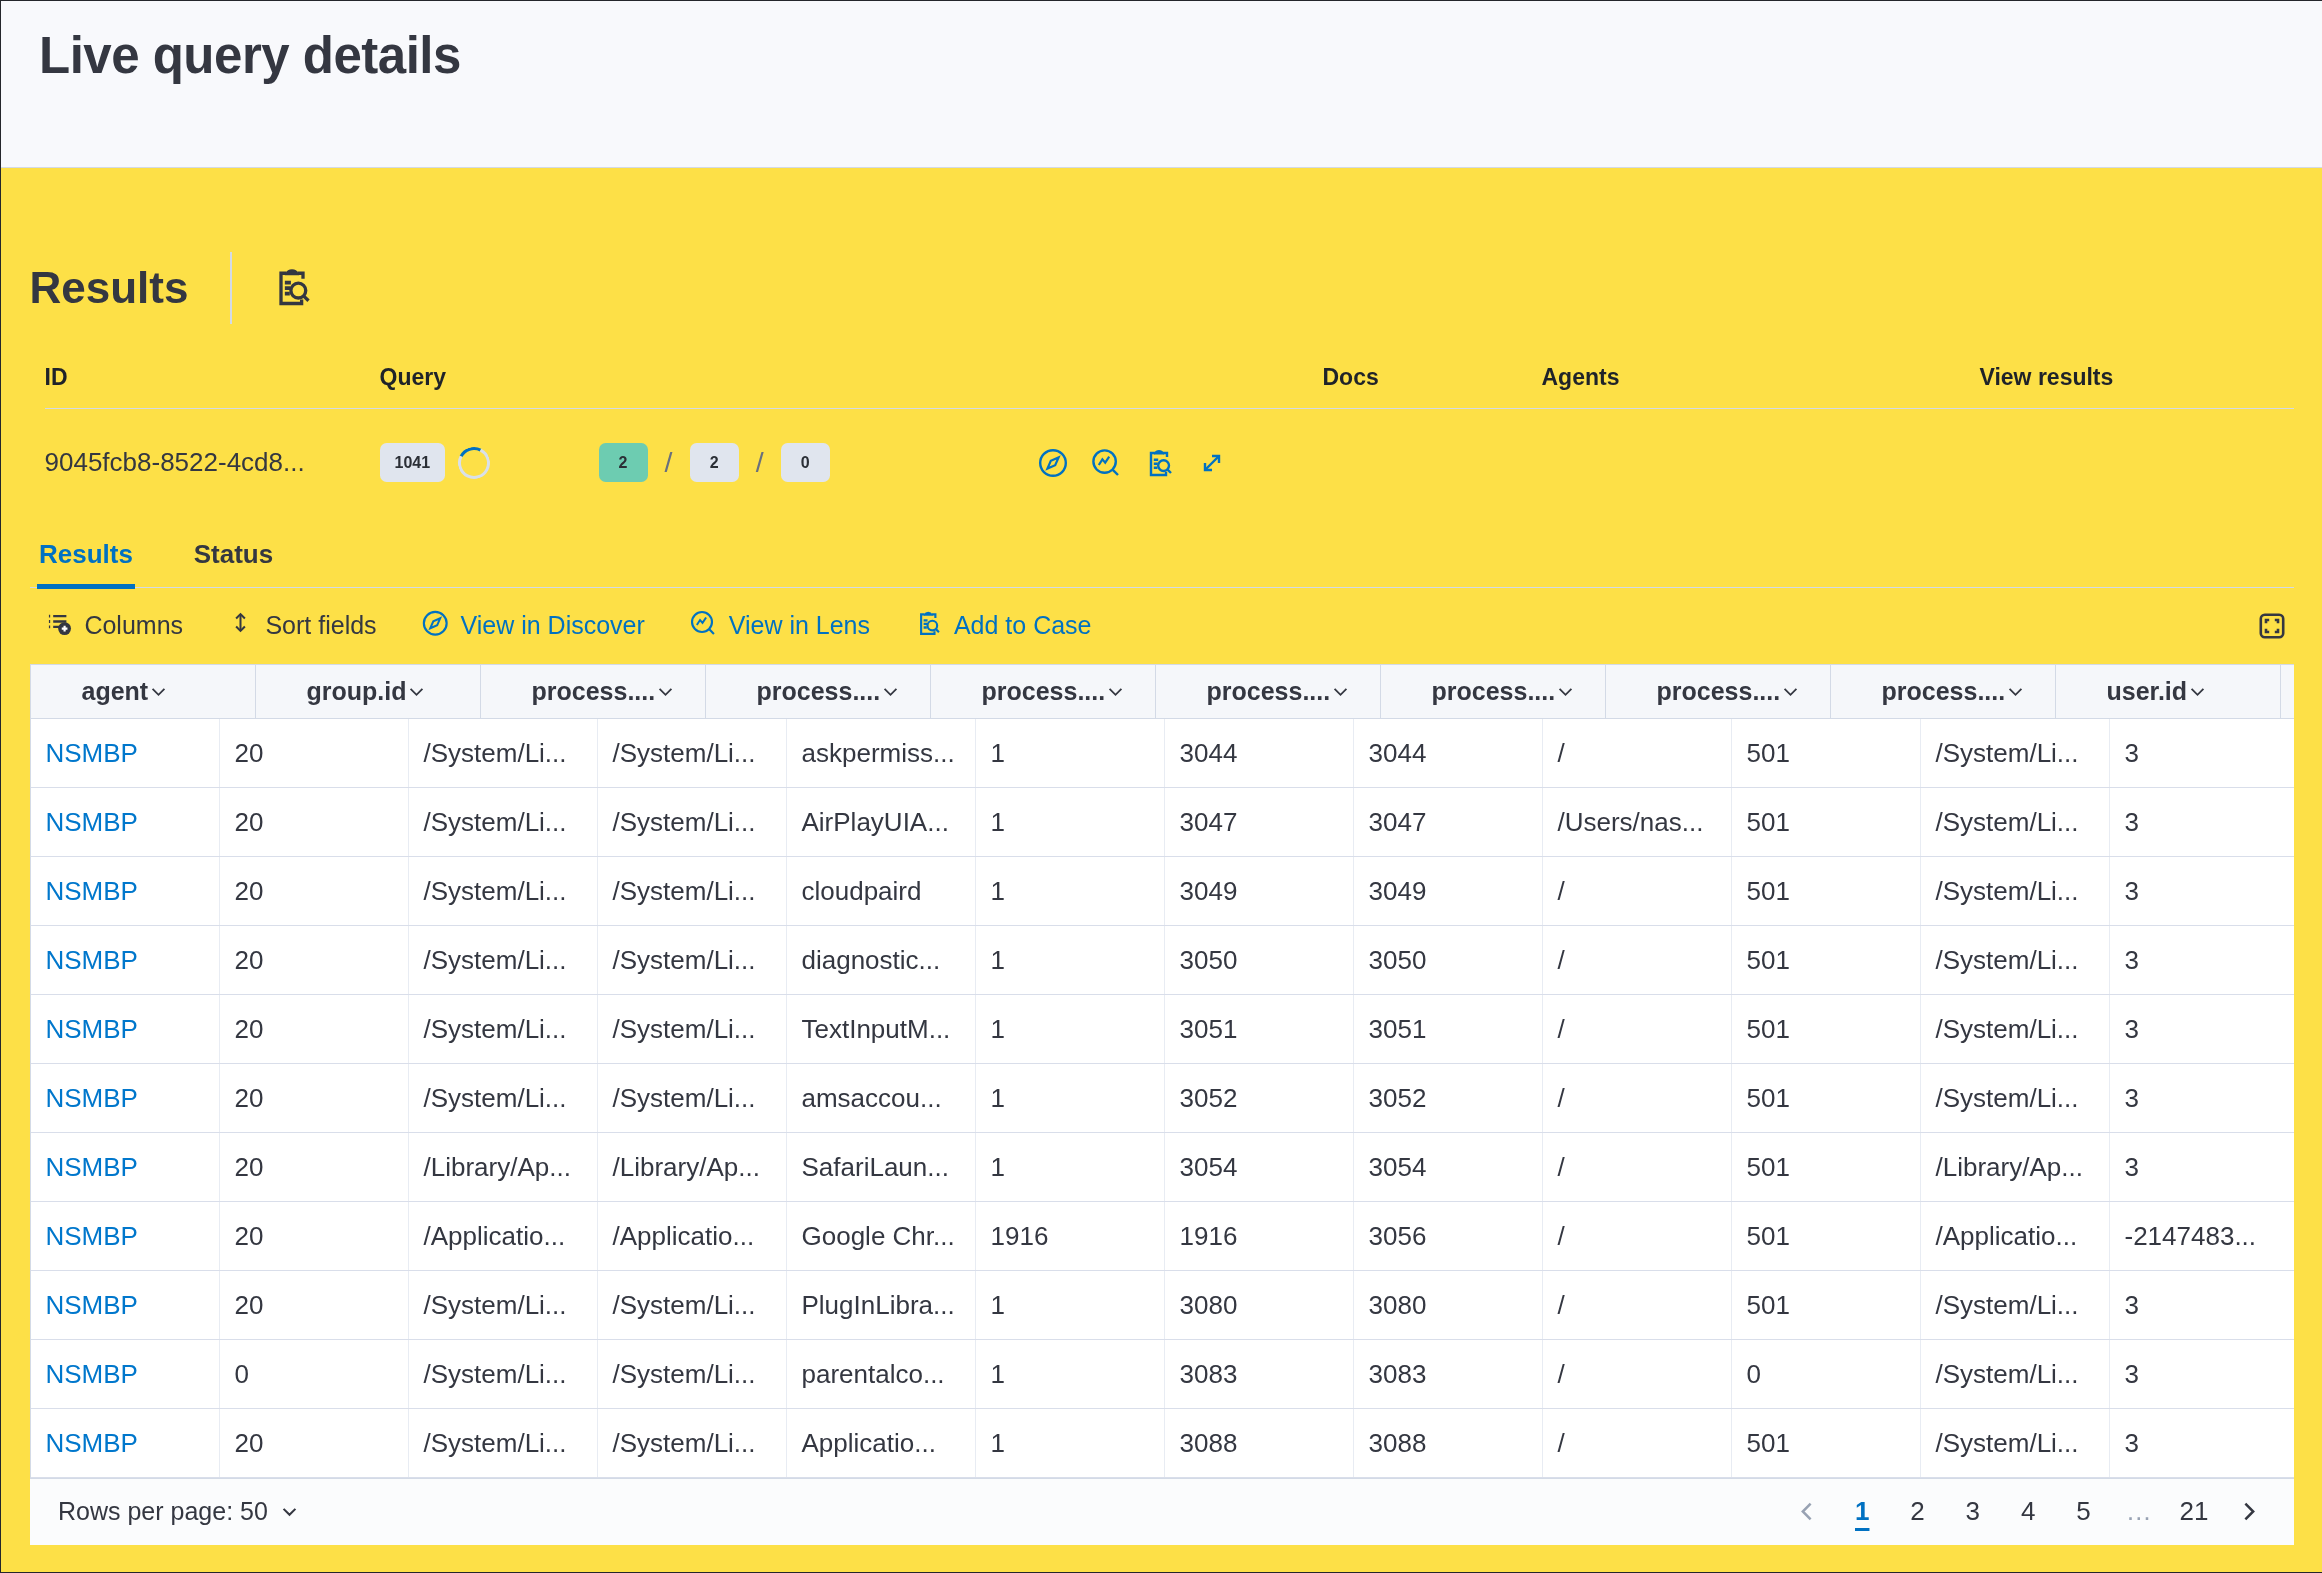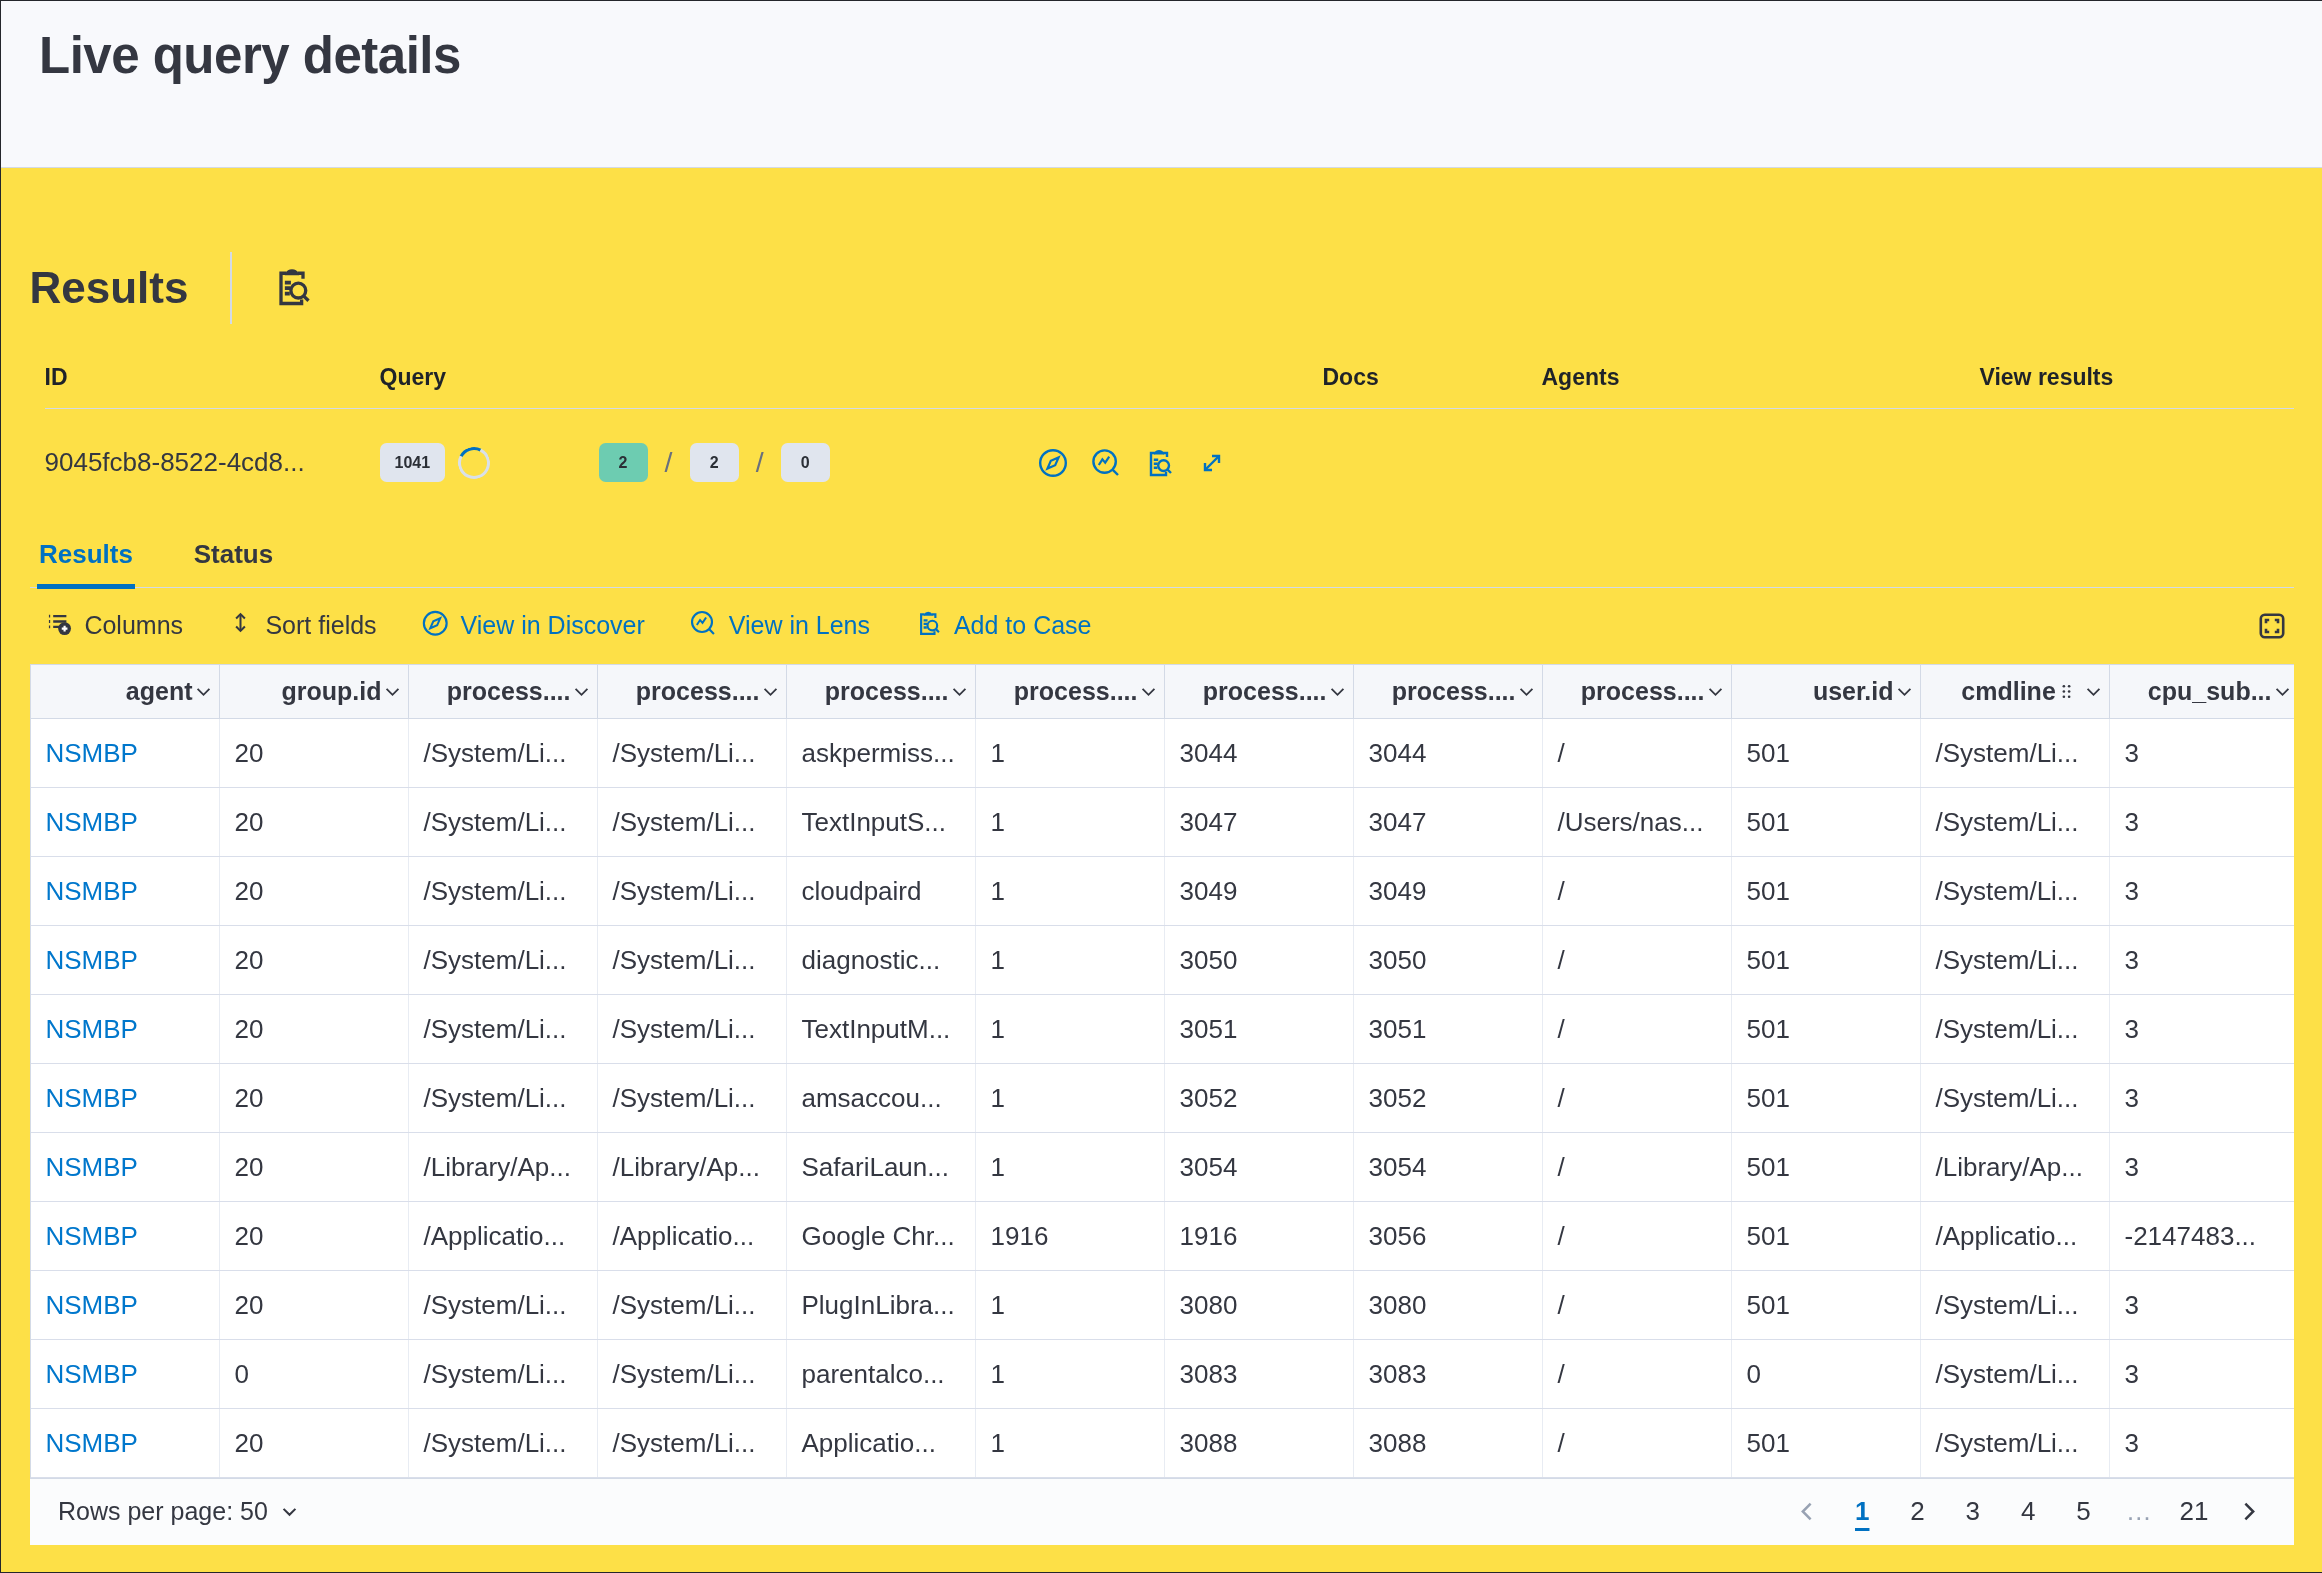--- a/index.html
+++ b/index.html
@@ -75,25 +75,25 @@
   .tbtn { display:flex; align-items:center; gap:11.4px; font-size:25px; color:#343741; cursor:pointer; }
   .tbtn.blue { color:#0071c2; }
   .toolbar .spacer { flex:1 1 auto; }
   .fsbtn { display:flex; cursor:pointer; color:#343741; margin-right:5.7px; }
 
   
   .grid { border-left:1px solid #d3dae6; overflow:hidden; }
   .ghead { display:flex; border-top:1px solid #d3dae6; border-bottom:1px solid #d3dae6; background:#f5f7fa; }
   .hcell {
     flex:0 0 189px; width:189px; height:53px;
-    display:flex; align-items:center; justify-content:flex-end;
-    padding:0 5px 0 15px;
+    display:flex; align-items:center; justify-content:flex-start;
+    padding:0 25px 0 15px;
     border-right:1px solid #d3dae6;
     font-size:25px; font-weight:700; color:#343741;
-    white-space:nowrap; overflow:hidden;
+    white-space:nowrap; overflow:hidden;margin-left:36px;
   }
   .hcell .hlabel { overflow:hidden; text-overflow:ellipsis; }
   .hcell .hic { display:flex; align-items:center; gap:5.7px; flex:0 0 auto; }
   .grow { display:flex; border-bottom:1px solid #d9deea; background:#fff; }
   .gcell {
     flex:0 0 189px; width:189px; height:68px;
     line-height:68px; padding:0 11.4px 0 15px;
     border-right:1px solid #e8ecf3;
     font-size:26px; color:#343741;
     white-space:nowrap; overflow:hidden;
@@ -388,21 +388,21 @@
             <div class="gcell">/</div>
             <div class="gcell">501</div>
             <div class="gcell">/System/Li...</div>
             <div class="gcell">3</div>
           </div>
           <div class="grow">
             <div class="gcell link">NSMBP</div>
             <div class="gcell">20</div>
             <div class="gcell">/System/Li...</div>
             <div class="gcell">/System/Li...</div>
-            <div class="gcell">TextInputS...</div>
+            <div class="gcell">AirPlayUIA...</div>
             <div class="gcell">1</div>
             <div class="gcell">3047</div>
             <div class="gcell">3047</div>
             <div class="gcell">/Users/nas...</div>
             <div class="gcell">501</div>
             <div class="gcell">/System/Li...</div>
             <div class="gcell">3</div>
           </div>
           <div class="grow">
             <div class="gcell link">NSMBP</div>

